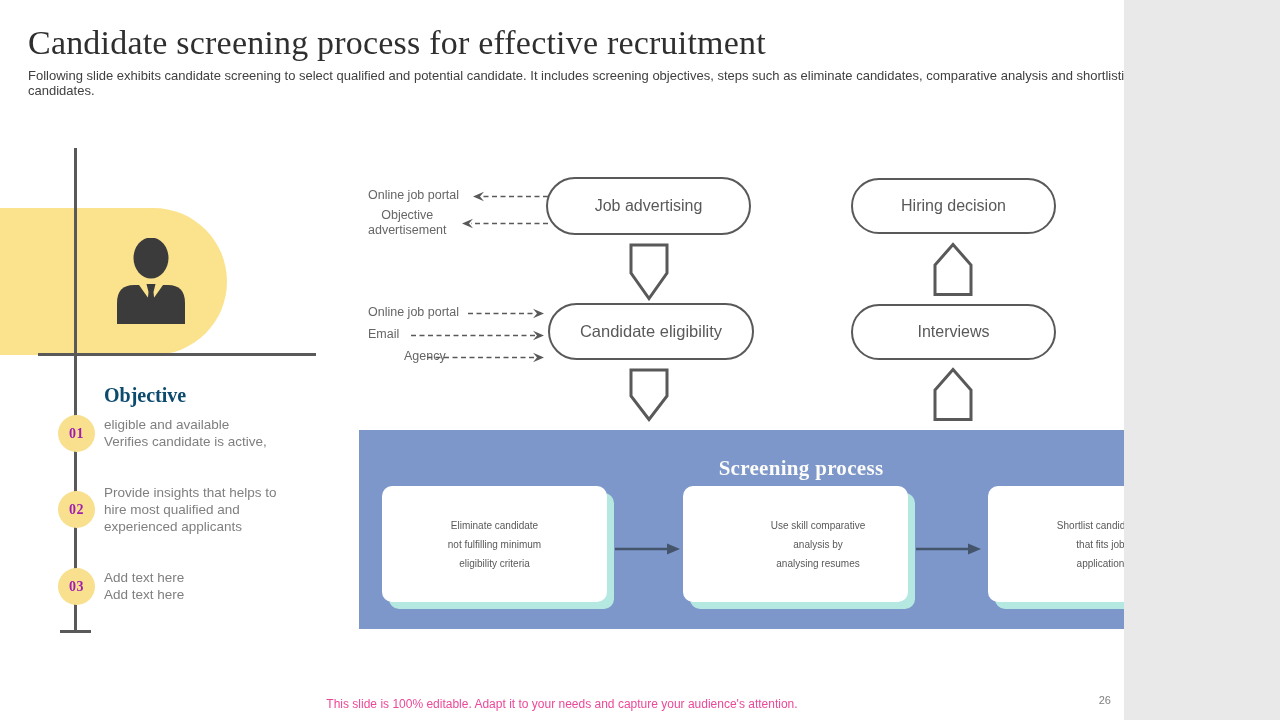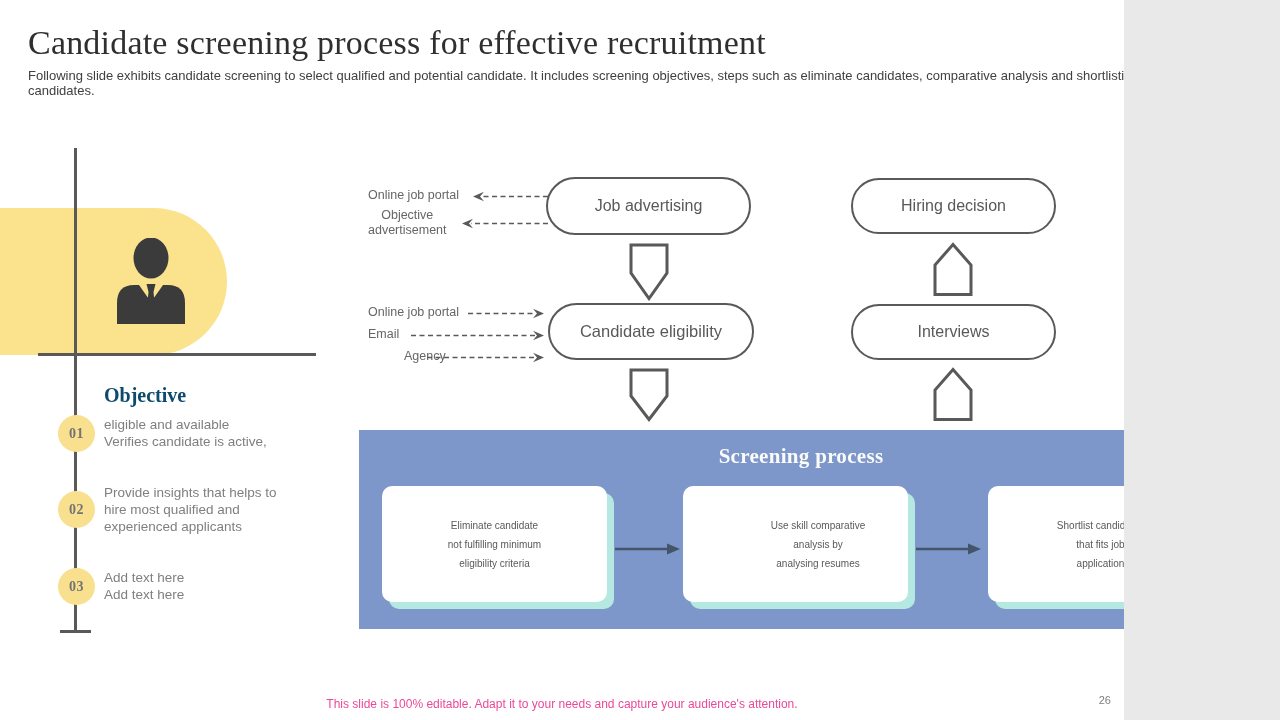--- a/index.html
+++ b/index.html
@@ -29,21 +29,21 @@
   .hline  { position:absolute; left:38px; top:353px; width:278px; height:3px; background:#595959; }
   .objective-heading {
     position:absolute; left:104px; top:384px;
     font-family:"Liberation Serif", serif; font-weight:700;
     font-size:20px; color:#0c4a6e;
   }
   .obj-badge {
     position:absolute; left:58px; width:37px; height:37px; border-radius:50%;
     background:#F8E08F; display:flex; align-items:center; justify-content:center;
     font-family:"Liberation Serif", serif; font-weight:700; font-size:14px;
-    color:#737373; letter-spacing:.5px; z-index:2;
+    color:#a21caf; letter-spacing:.5px; z-index:2;
   }
   .obj-text {
     position:absolute; left:104px; width:235px;
     font-size:13.5px; line-height:17px; color:#7f7f7f;
   }
   
   .pill {
     position:absolute; background:#fff; border:2.5px solid #595959; border-radius:30px;
     display:flex; align-items:center; justify-content:center;
     font-size:16px; color:#595959;
@@ -51,21 +51,21 @@
   .arrow-svg { position:absolute; }
   .chan-label {
     position:absolute; font-size:12.5px; color:#666; line-height:15px;text-align:center;
   }
   
   .screening-panel {
     position:absolute; left:359px; top:430px; width:884px; height:199px;
     background:#7D97CB;
   }
   .screening-title {
-    position:absolute; left:0; top:14px; width:100%; text-align:center;
+    position:absolute; left:0; top:26px; width:100%; text-align:center;
     font-family:"Liberation Serif", serif; font-weight:700;
     font-size:21px; color:#fbfbf8; letter-spacing:.3px;
   }
   .step-card {
     position:absolute; top:486px; width:225px; height:116px;
     background:#ffffff; border-radius:10px;
     box-shadow:7px 7px 0 0 #B5E8E1;
     display:flex; flex-direction:column; align-items:center; justify-content:center;
     text-align:center; font-size:10px; line-height:19px; color:#595959;
     z-index:2;

